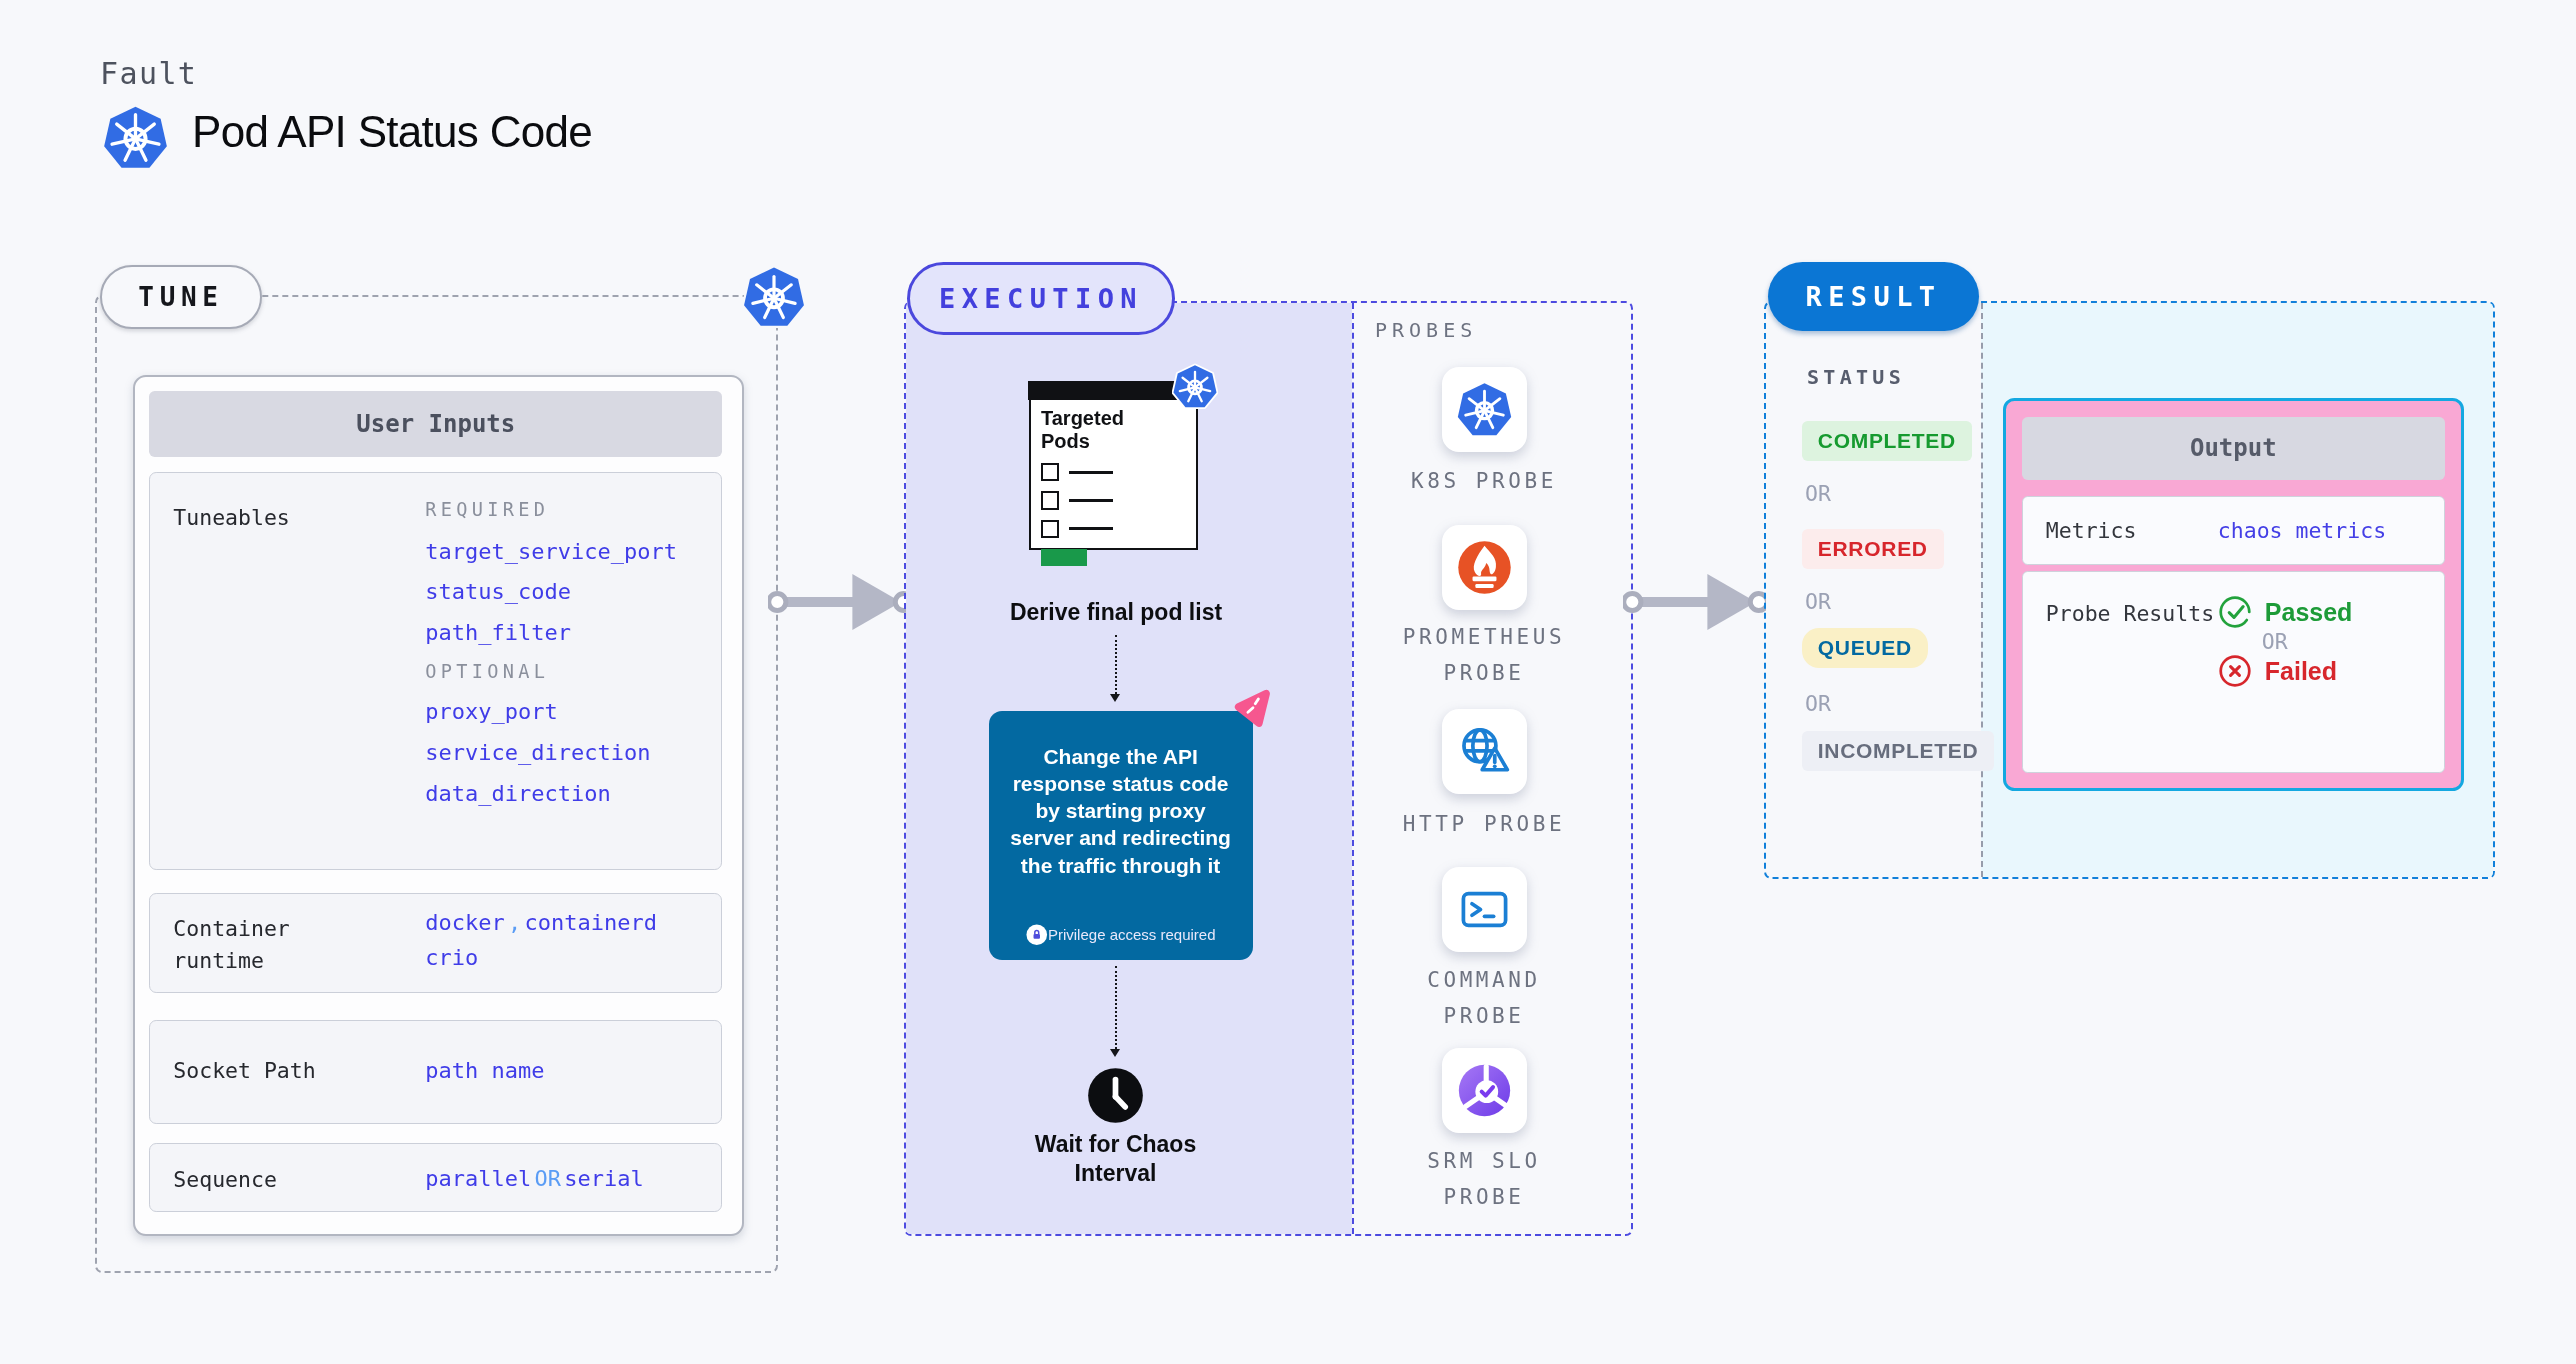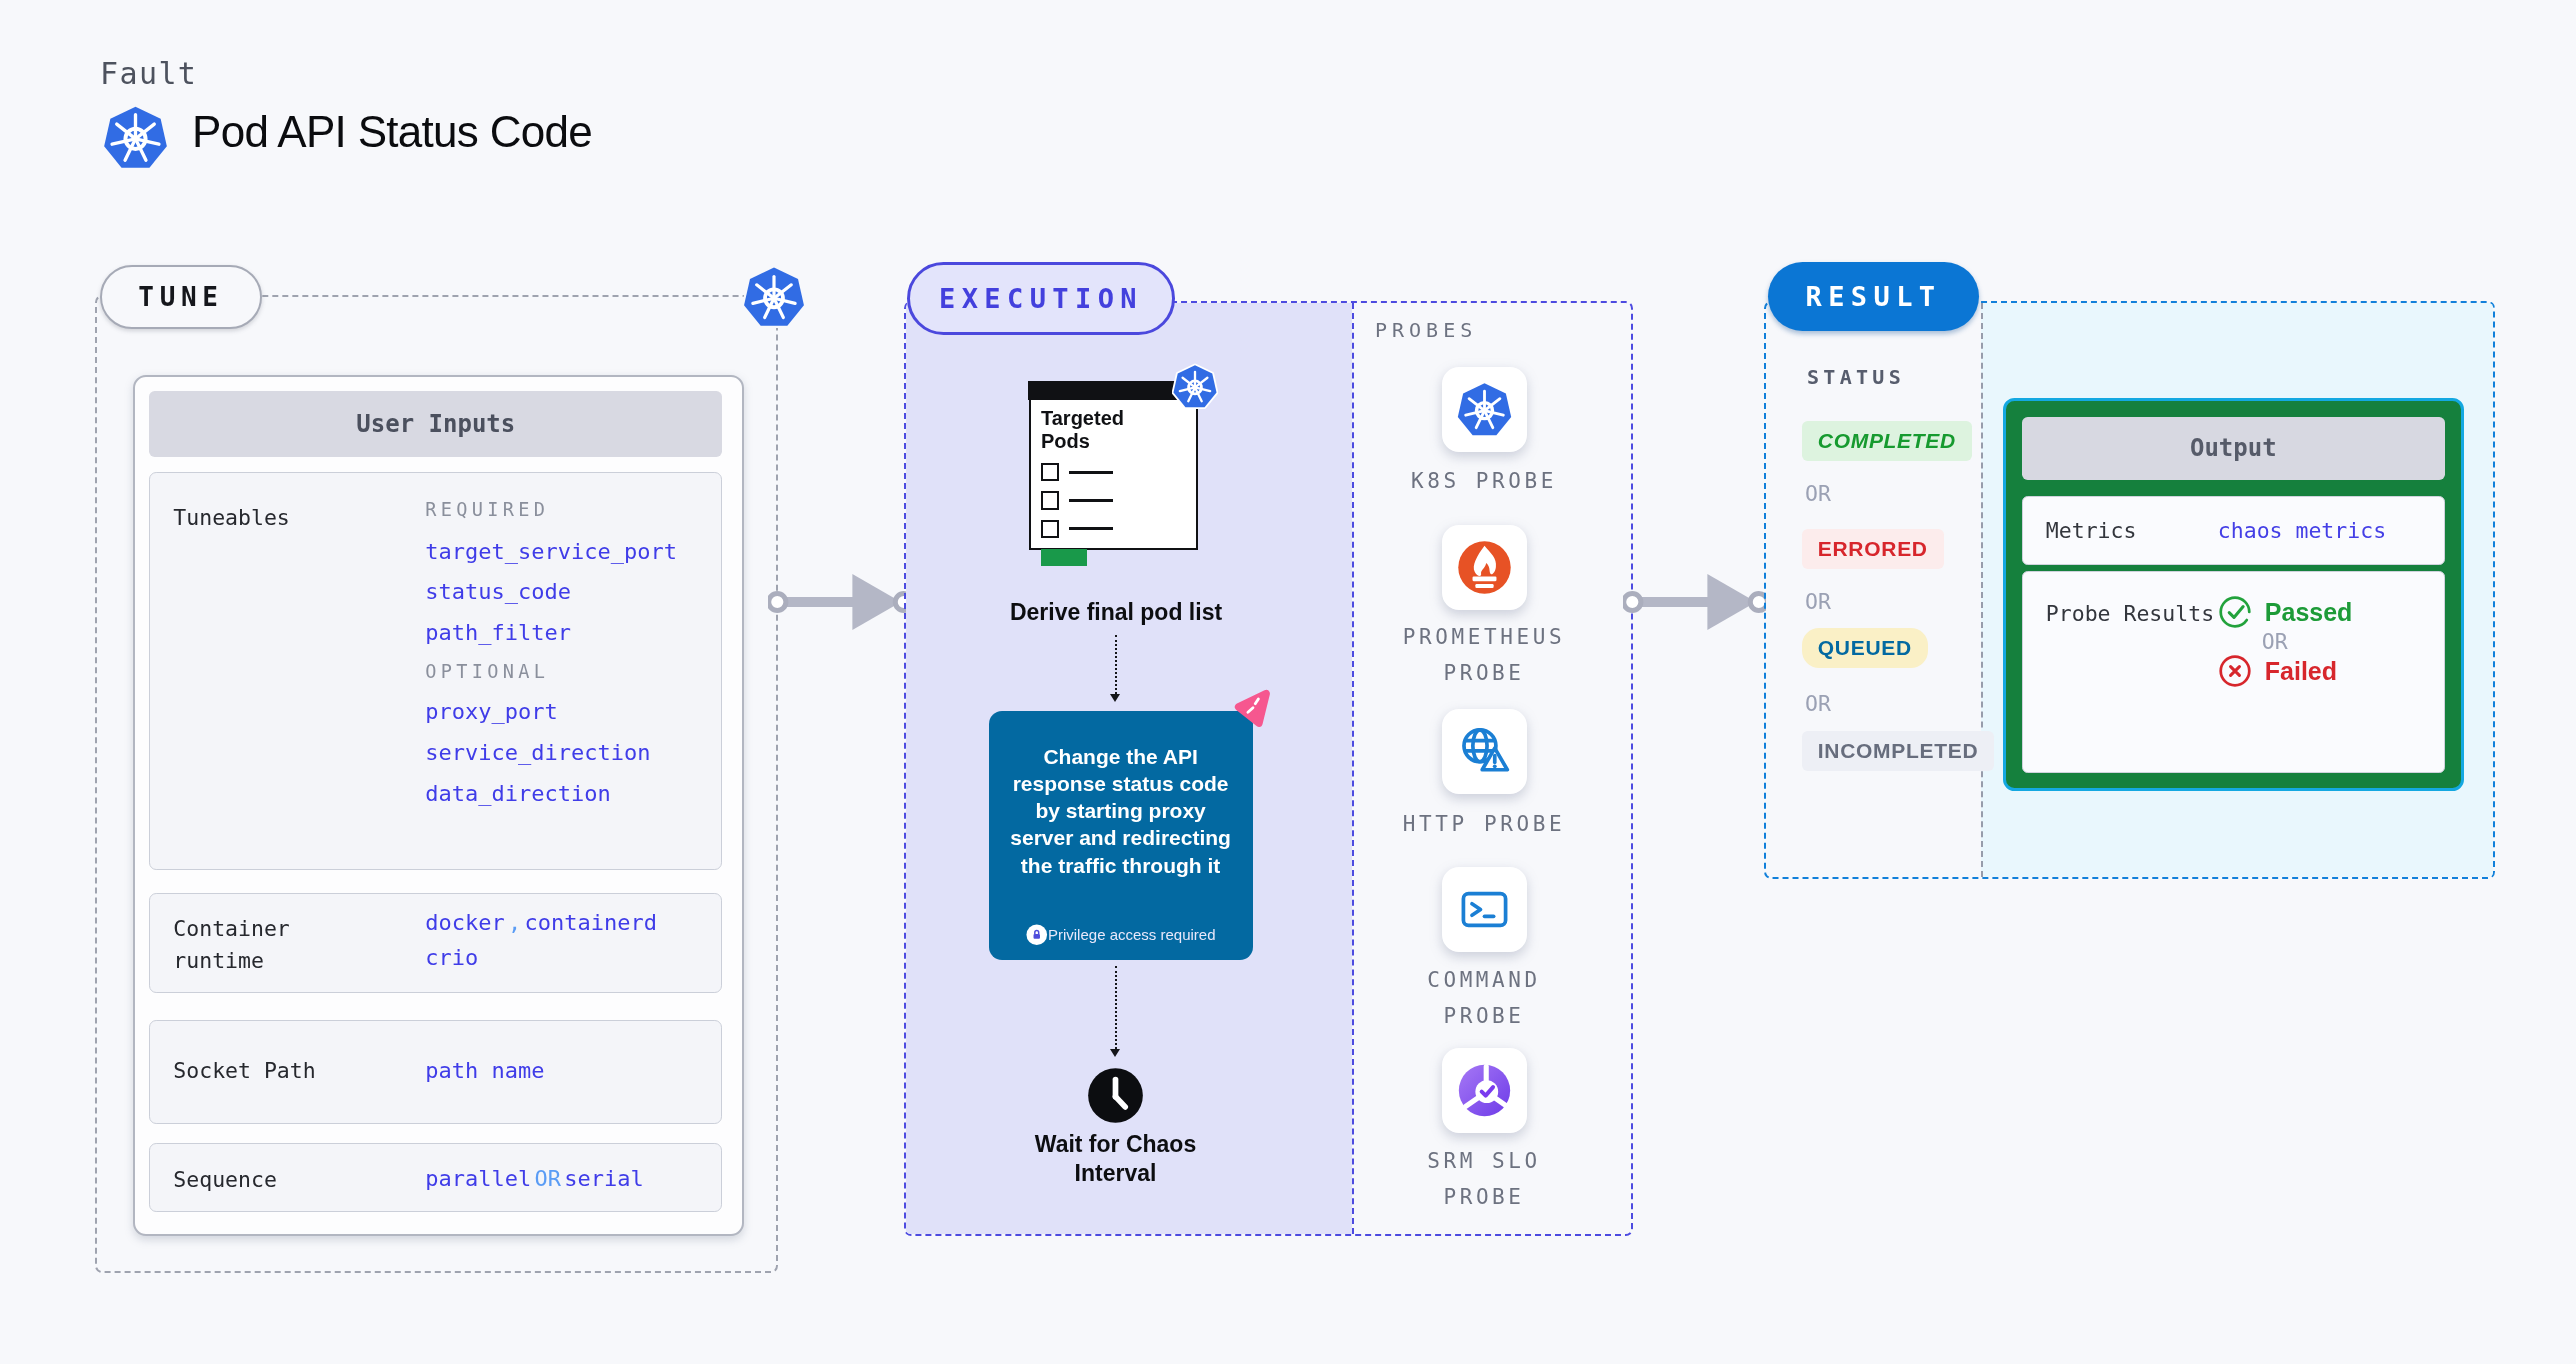--- a/index.html
+++ b/index.html
@@ -70,27 +70,27 @@
   .probe-card{left:1442px;width:85px;height:85px;background:#ffffff;border-radius:17px;
     box-shadow:0 4.3px 11.5px rgba(125,135,160,.35);display:flex;align-items:center;justify-content:center;}
   .probe-label{left:1391px;width:186px;text-align:center;font-size:21px;color:#6d7280;letter-spacing:3.6px;line-height:1.7;}
 
   
   .result-box{left:1764px;top:301px;width:731px;height:578px;border:2.9px dashed #1180da;border-radius:7.2px;box-sizing:border-box;}
   .cyan-fill{left:215px;top:0;right:0;height:100%;background:#e9f7fd;border-radius:0 4.3px 4.3px 0;}
   .result-sep{left:215px;top:0;height:100%;border-left:2.1px dashed #979cab;}
   .status-label{left:1807px;top:365px;font-size:20px;font-weight:bold;color:#575d6d;letter-spacing:4.3px;}
   .badge{position:absolute;left:1802px;padding:7.9px 15.8px;border-radius:5.7px;font-size:21px;font-weight:bold;letter-spacing:0.7px;}
-  .badge-completed{top:421px;background:#ddf3df;color:#169a2f;font-style:italic;}
+  .badge-completed{top:421px;background:#ddf3df;color:#169a2f;}
   .badge-errored{top:529px;background:#fcecec;color:#d7262c;}
   .badge-queued{top:628px;background:#faf0c6;color:#0369a1;border-radius:17px;}
   .badge-incompleted{top:731px;background:#edeff5;color:#676d7d;}
   .or-text{position:absolute;left:1805px;font-size:21.5px;color:#9ba1b4;}
   .or-1{top:481px;}.or-2{top:589px;}.or-3{top:691px;}
-  .output-card{left:2003px;top:398px;width:461px;height:393px;background:#15803d;border:3.6px solid #14a8e1;border-radius:11.5px;box-sizing:border-box;}
+  .output-card{left:2003px;top:398px;width:461px;height:393px;background:#f9a8d4;border:3.6px solid #14a8e1;border-radius:11.5px;box-sizing:border-box;}
   .output-header{left:15.8px;top:15.8px;width:423px;height:63px;background:#d7d8e1;border-radius:5.7px;
     display:flex;align-items:center;justify-content:center;font-size:24px;font-weight:bold;color:#565b69;}
   .output-row{left:15.8px;width:423px;background:#fafbfe;border:1.4px solid #ced2dc;border-radius:5.7px;box-sizing:border-box;}
   .metrics-row{top:95px;height:69px;display:flex;align-items:center;}
   .proberes-row{top:170px;height:202px;display:flex;}
   .out-label{margin-left:23px;width:172px;font-size:21.5px;color:#33363d;line-height:1.45;}
   .out-value{font-size:21.5px;color:#443fe6;}
   .result-item{display:flex;align-items:center;gap:13px;}
   .passed-text{font-size:25px;font-weight:800;color:#1d9b38;}
   .failed-text{font-size:25px;font-weight:800;color:#d7262c;}

